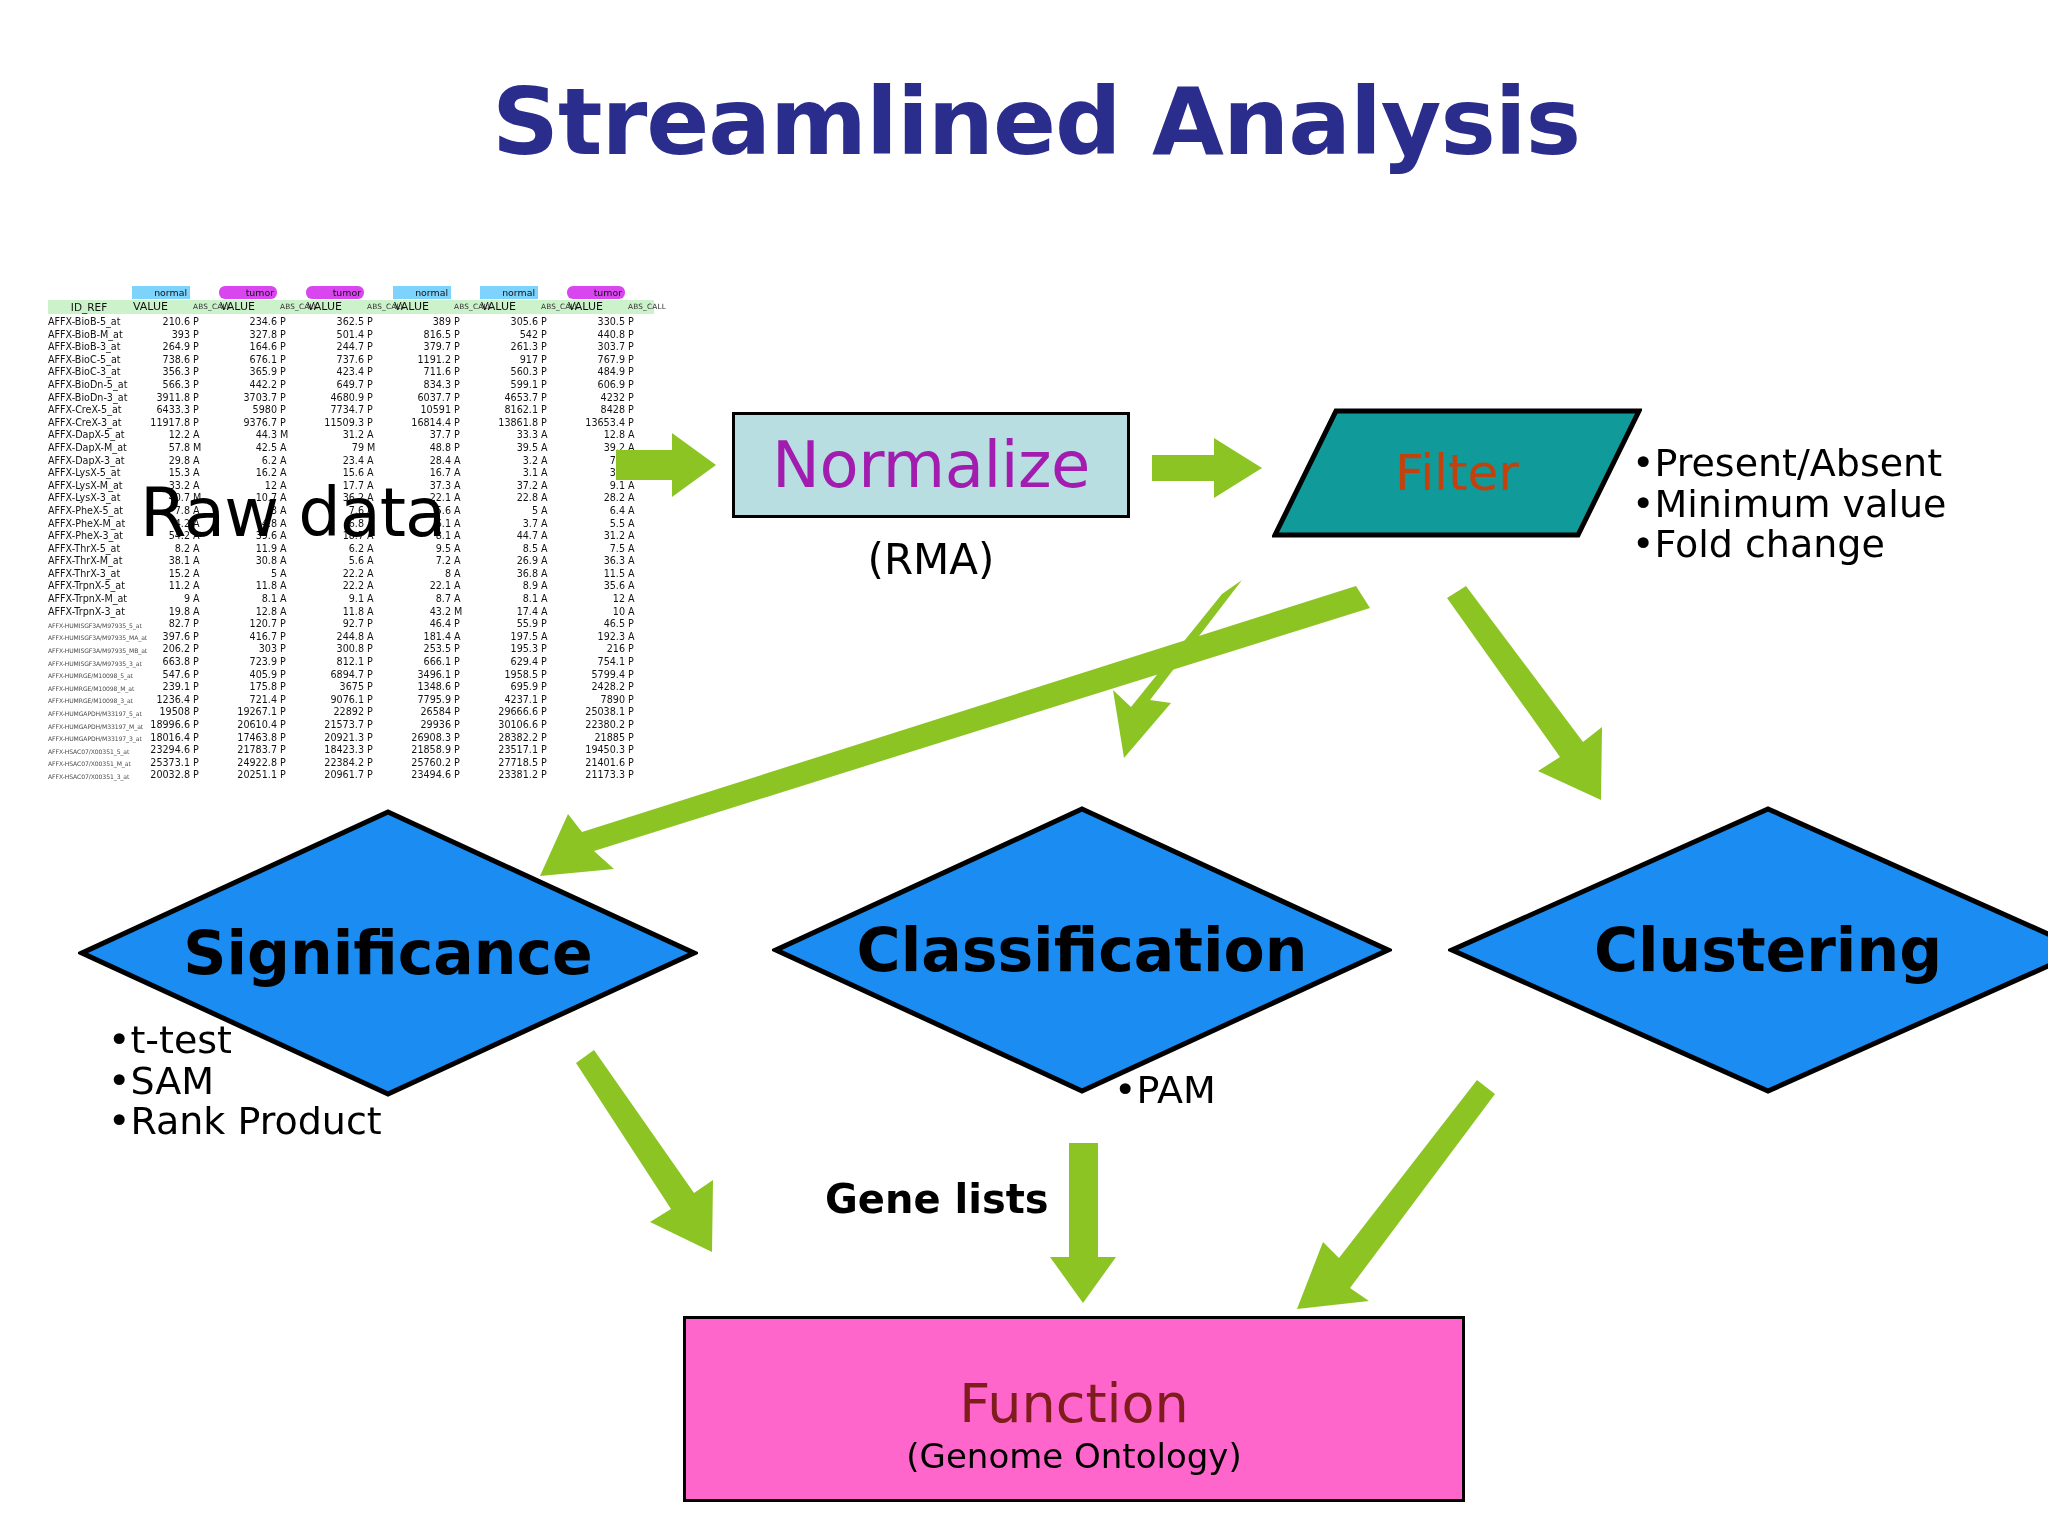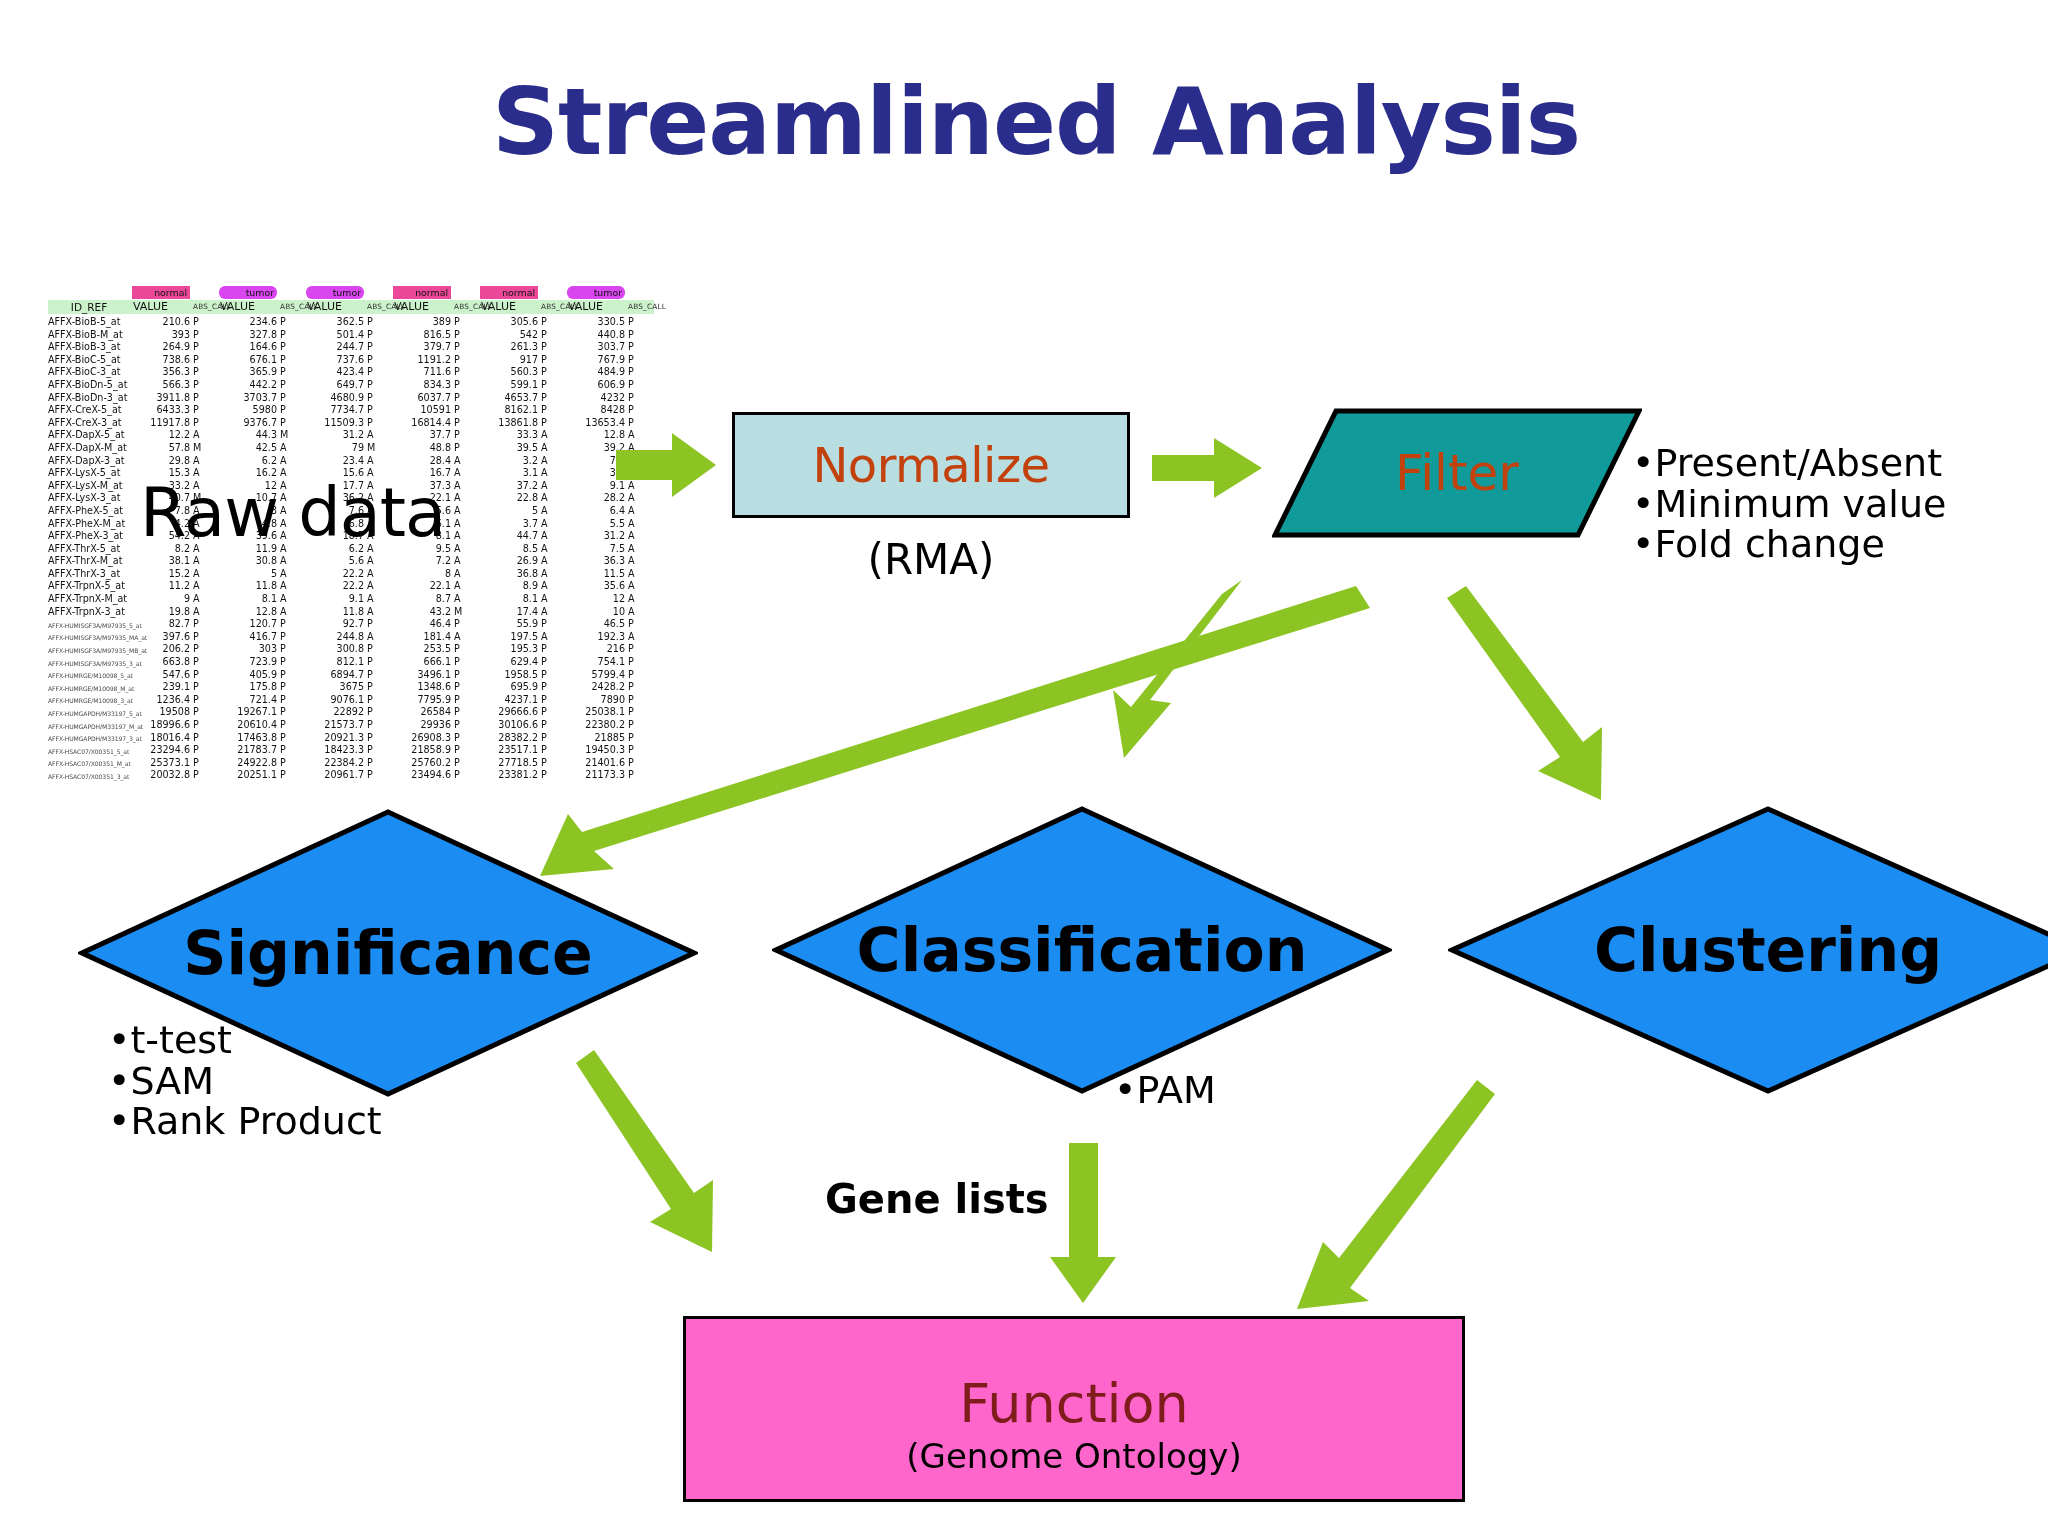--- a/index.html
+++ b/index.html
@@ -65,21 +65,21 @@
     font-size: 9.6px;
     padding-bottom: 1px;
     height: 13px;
   }
   .chip {
     display: block;
     padding: 0 3px;
     font-size: 9.4px;
     line-height: 13px;
   }
-  .chip-normal { background: #ec4899; }
+  .chip-normal { background: #7dd3fc; }
   .chip-tumor  { background: #d946ef; border-radius: 6px; }
   tr.head-row td {
     background: #ccf2cc;
     font-size: 11px;
     line-height: 14px;
     height: 14px;
   }
   tr.head-row td.c-abs-h {
     font-size: 7.3px;
     color: #333;
@@ -110,22 +110,22 @@
     width: 398px;
     height: 106px;
     background: #b9dee2;
     border: 3px solid #000;
     box-sizing: border-box;
     display: flex;
     align-items: center;
     justify-content: center;
   }
   #normalize-box .lbl {
-    font-size: 48px;
-    color: #c2410c;
+    font-size: 64px;
+    color: #a21caf;
     font-family: "DejaVu Sans", sans-serif;
     letter-spacing: -0.5px;
   }
   #rma-label {
     position: absolute;
     left: 732px;
     top: 535px;
     width: 398px;
     text-align: center;
     font-size: 42px;

